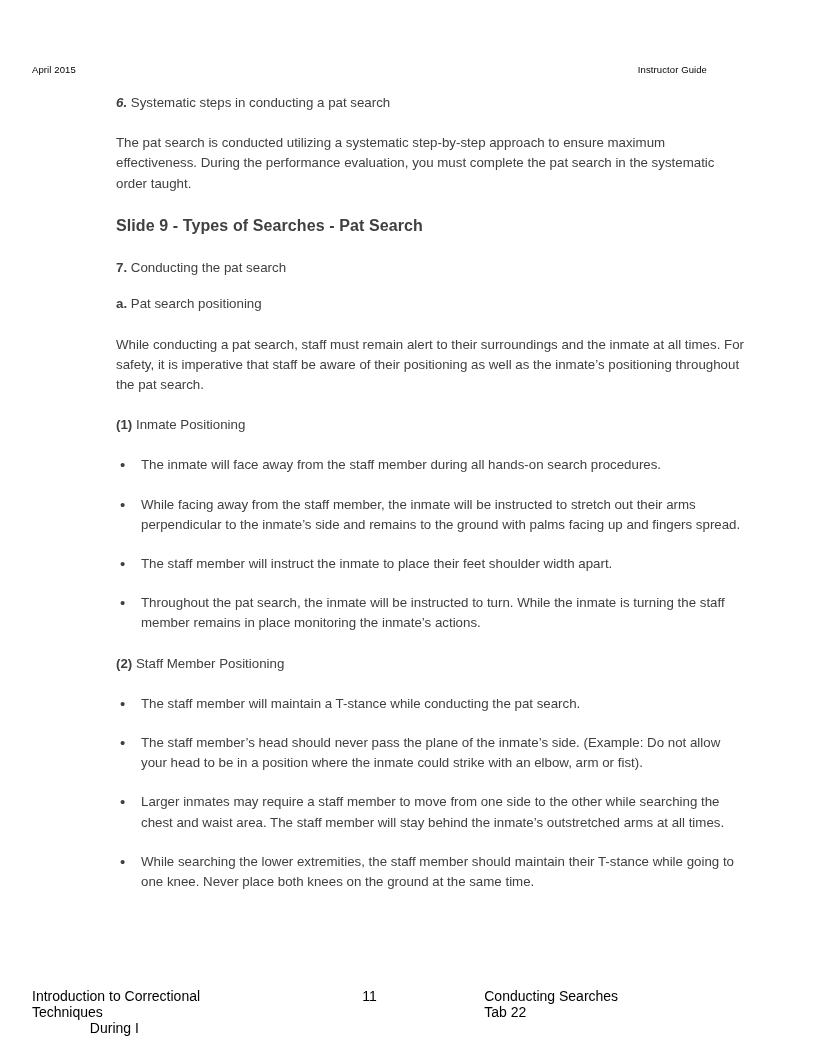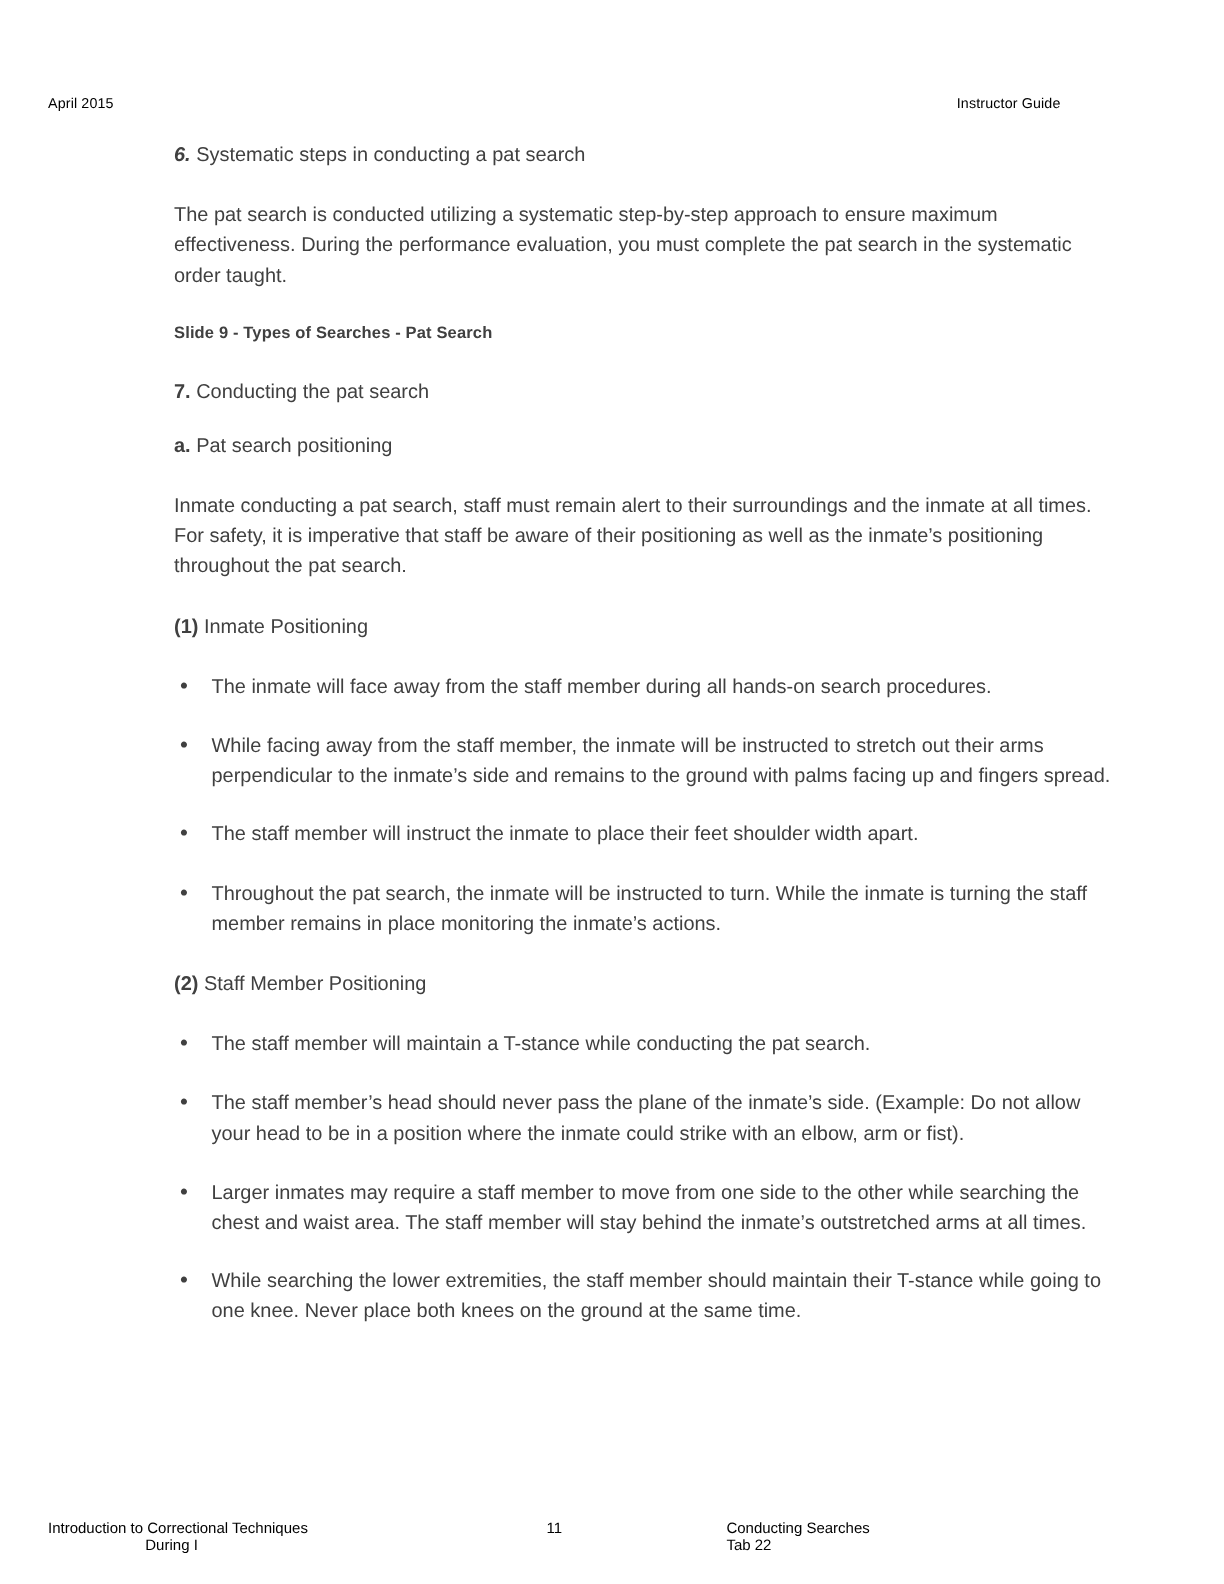--- a/index.html
+++ b/index.html
@@ -58,21 +58,21 @@
 
   p.para {
     margin: 0 0 0 0;
   }
 
   .spacer-lg { height: 20px; }
   .spacer-md { height: 16px; }
 
   .slide-label {
     font-weight: bold;
-    font-size: 11px;
+    font-size: 16px;
     letter-spacing: 0.1px;
   }
 
   ul.bullets {
     list-style: none;
     margin: 0;
     padding: 0;
   }
   ul.bullets li {
     position: relative;
@@ -87,21 +87,21 @@
     font-size: 15px;
     line-height: 1.35;
   }
 
   
   .footer {
     position: absolute;
     bottom: 20px;
     left: 32px;
     right: 26px;
-    font-size: 10px;
+    font-size: 14px;
     color: #000;
   }
   .footer-row {
     display: flex;
     justify-content: space-between;
     align-items: flex-start;
   }
   .footer-left { text-align: left; width: 33%; }
   .footer-center { text-align: center; width: 34%; }
   .footer-right { text-align: left; width: 33%; }
@@ -142,21 +142,21 @@
 
     <div class="spacer-md"></div>
 
     <p class="para">
       <span class="heading-num">a.</span>
       <span>Pat search positioning</span>
     </p>
 
     <div class="spacer-lg"></div>
 
-    <p class="para">Inmate conducting a pat search, staff must remain alert to their surroundings and the inmate at all times.  For safety, it is imperative that staff be aware of their positioning as well as the inmate’s positioning throughout the pat search.</p>
+    <p class="para">While conducting a pat search, staff must remain alert to their surroundings and the inmate at all times.  For safety, it is imperative that staff be aware of their positioning as well as the inmate’s positioning throughout the pat search.</p>
 
     <div class="spacer-lg"></div>
 
     <p class="para">
       <span class="heading-num">(1)</span>
       <span>Inmate Positioning</span>
     </p>
 
     <div class="spacer-lg"></div>
 

